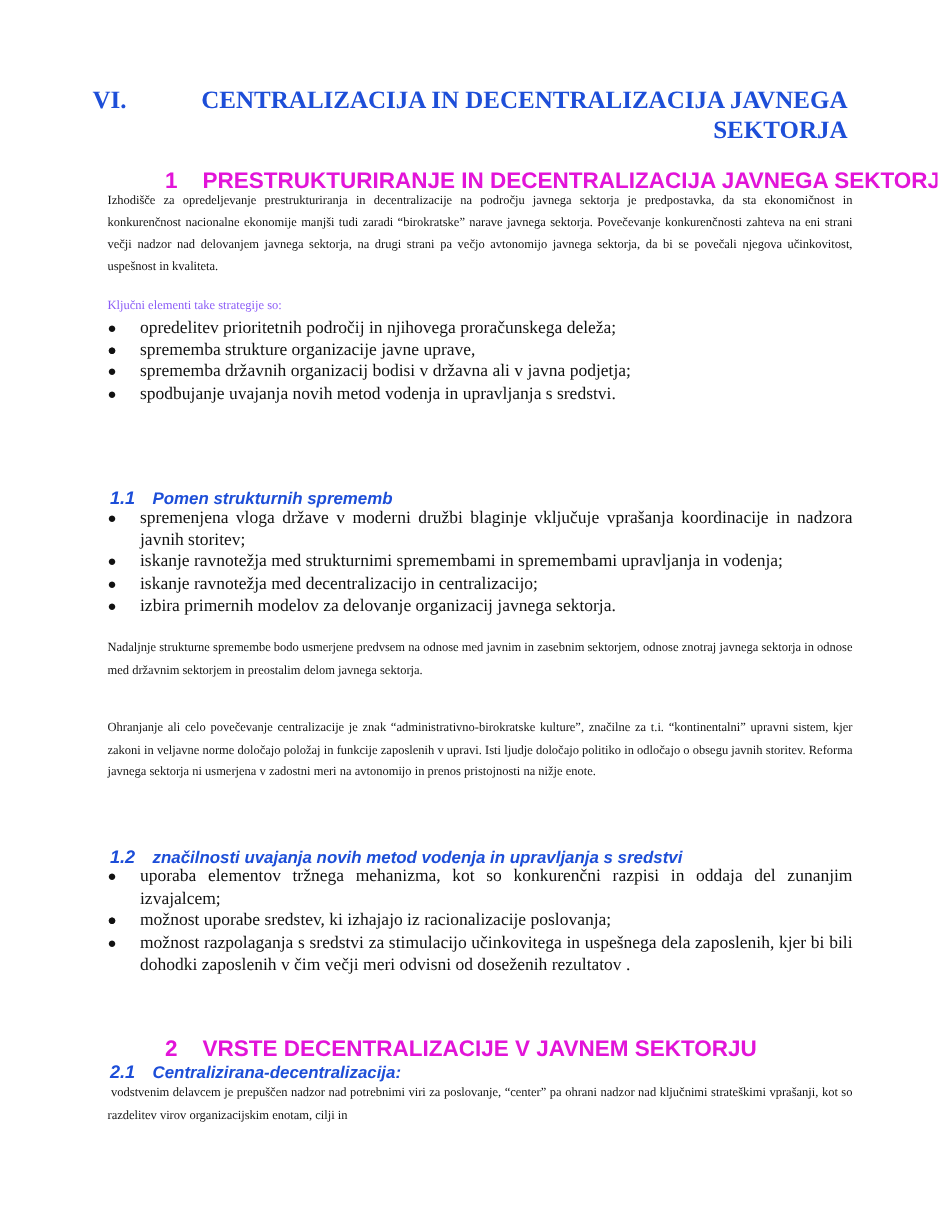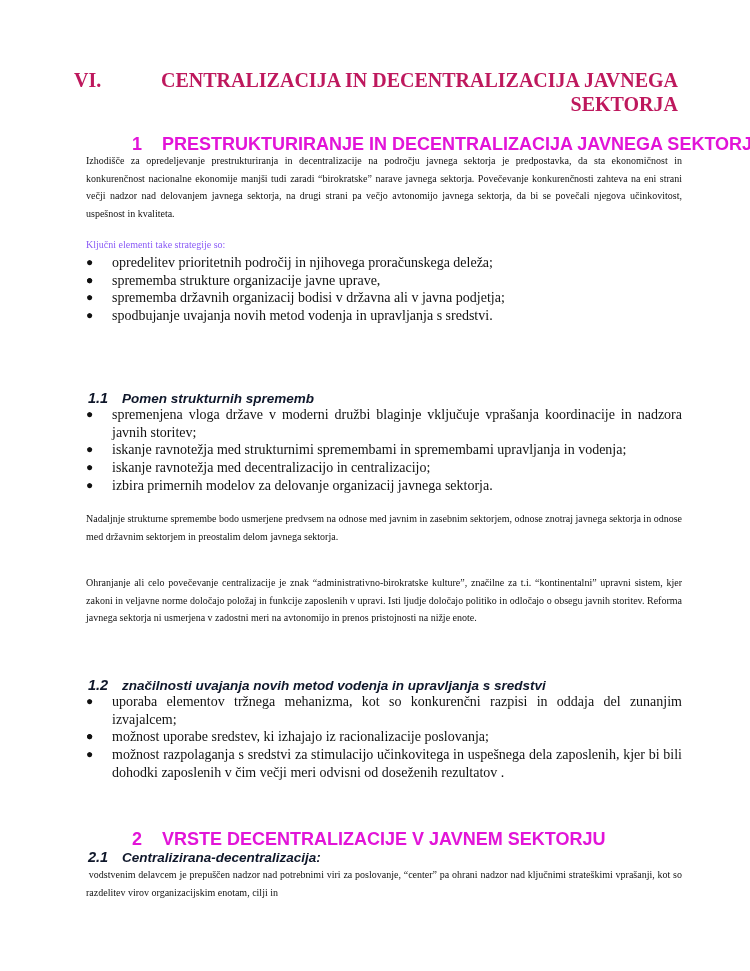--- a/index.html
+++ b/index.html
@@ -3,33 +3,33 @@
   <meta charset="utf-8">
   <style>
     html, body { margin: 0; padding: 0; background: #ffffff; }
     body {
       width: 750px; height: 971px; position: relative; overflow: hidden;
       font-family: "Liberation Serif", "DejaVu Serif", serif;
       color: #111111;
     }
     .title {
       position: absolute; left: 74px; top: 68px; width: 604px;
-      color: #be185d; font-weight: bold; font-size: 20px; line-height: 24px;
+      color: #1d4ed8; font-weight: bold; font-size: 20px; line-height: 24px;
       font-family: "Liberation Serif", "DejaVu Serif", serif;
     }
     .title .num { position: absolute; left: 0; top: 0; }
     .title .text { display: block; text-align: right; padding-left: 62px; }
     .h1 {
       position: absolute; left: 88px; color: #e214d8; font-weight: bold;
       font-family: "Liberation Sans", "DejaVu Sans", sans-serif; font-size: 18px;
       line-height: 18px; white-space: nowrap; margin-left: 44px;
     }
     .h1 .n { display: inline-block; width: 30px; }
     .h2 {
-      position: absolute; left: 88px; color: #0f172a; font-weight: bold; font-style: italic;
+      position: absolute; left: 88px; color: #1d4ed8; font-weight: bold; font-style: italic;
       font-family: "Liberation Sans", "DejaVu Sans", sans-serif; font-size: 13.5px;
       line-height: 17px; white-space: nowrap;
     }
     .h2 .n { display: inline-block; width: 34px; font-size: 14.5px; }
     .para {
       position: absolute; left: 86px; width: 596px; font-size: 10px; line-height: 17.7px;
       text-align: justify; text-align-last: left;
     }
     .lead-blue { color: #8b5cf6; }
     ul.bul { position: absolute; left: 86px; width: 596px; margin: 0; padding: 0; list-style: none;

